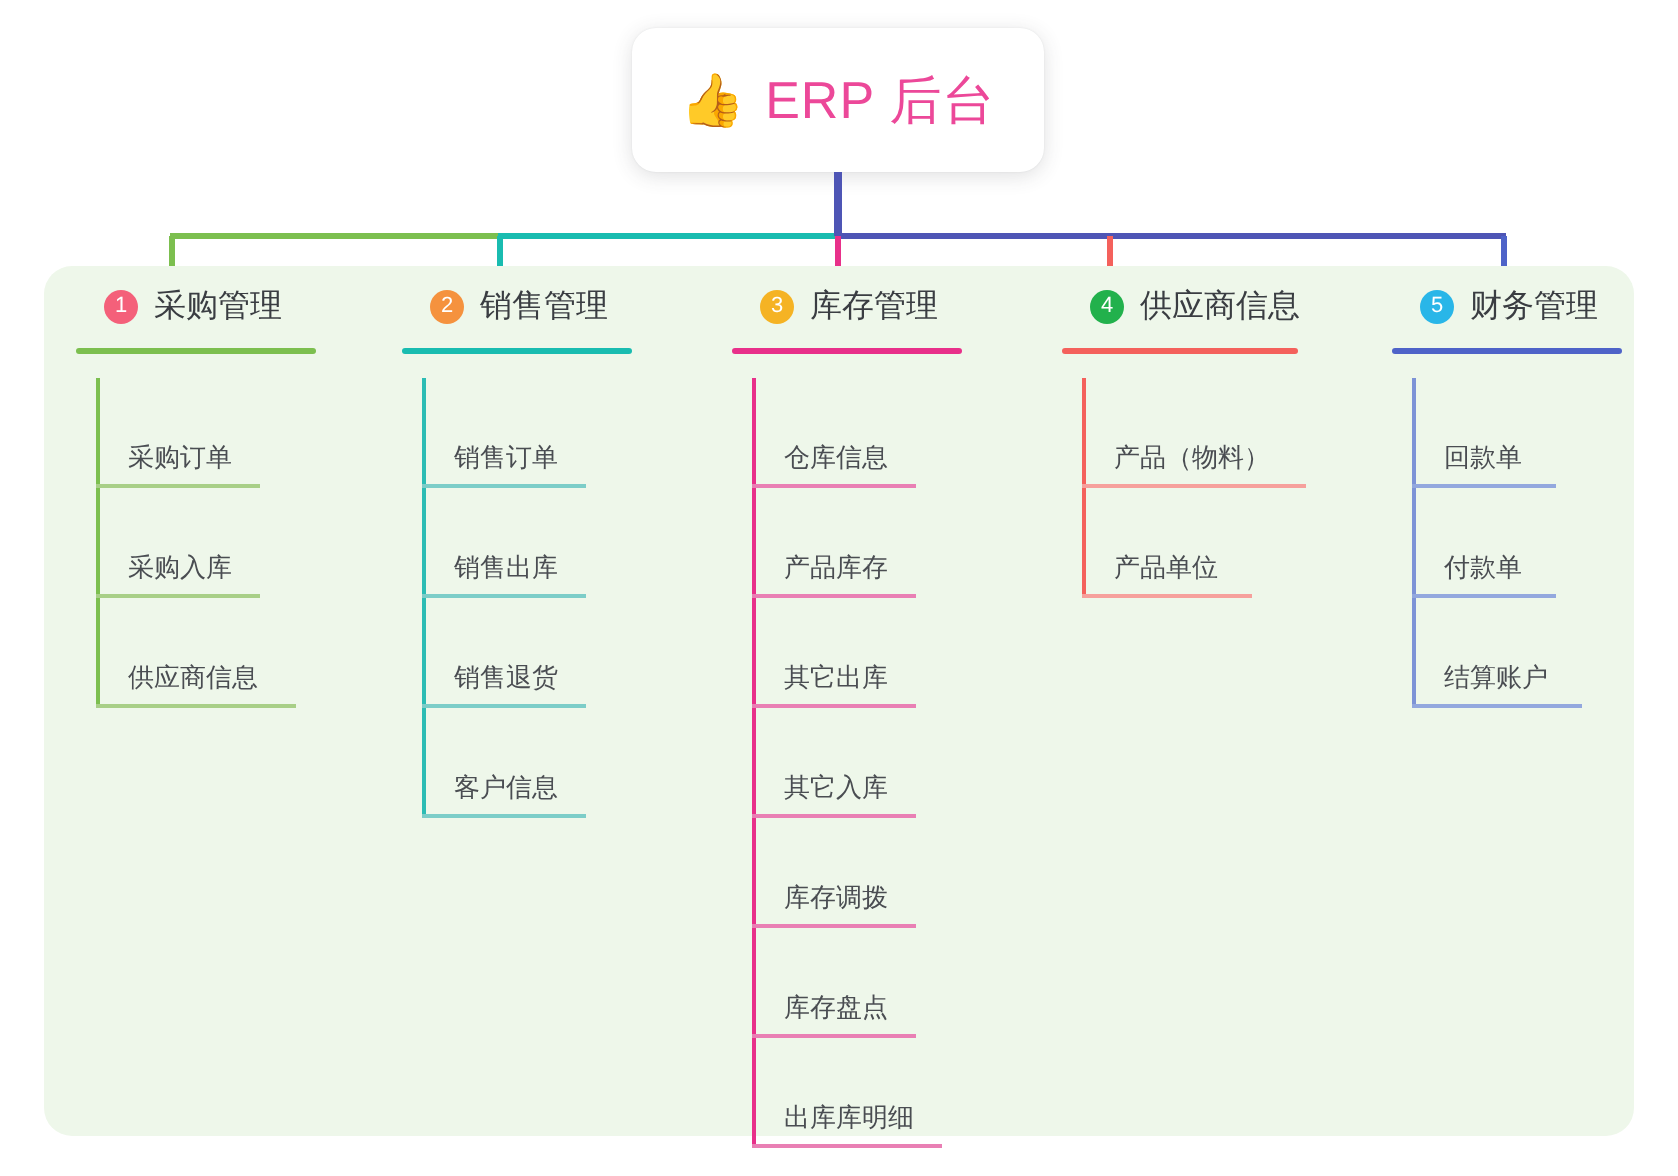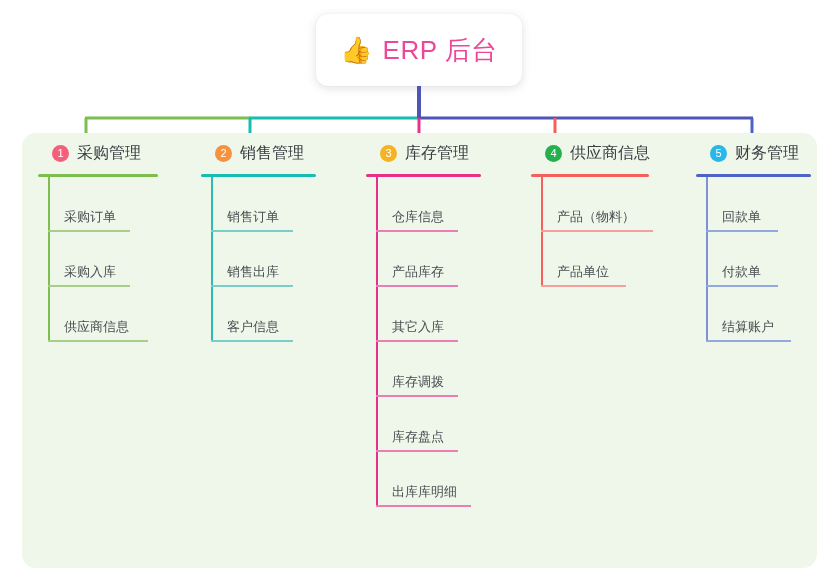--- a/index.html
+++ b/index.html
@@ -95,21 +95,21 @@
     white-space: nowrap;
   }
   .col-rule {
     height: 3px;
     border-radius: 2px;
     margin-top: 8px;
   }
 
   .items {
     position: relative;
-    margin-top: 0;
+    margin-top: 12px;
   }
   .spine {
     position: absolute;
     left: 10px;
     top: 0;
     bottom: 0;
     width: 2px;
   }
   .item {
     position: relative;
@@ -187,20 +187,24 @@
         <div class="spine" style="background: rgb(43, 188, 180);"></div>
         <div class="item">
           <span class="item-label">销售订单</span>
           <div class="item-rule" style="background: rgb(124, 205, 200); width: 82px;"></div>
         </div>
         <div class="item">
           <span class="item-label">销售出库</span>
           <div class="item-rule" style="background: rgb(124, 205, 200); width: 82px;"></div>
         </div>
         <div class="item">
+          <span class="item-label">销售退货</span>
+          <div class="item-rule" style="background: rgb(124, 205, 200); width: 82px;"></div>
+        </div>
+        <div class="item">
           <span class="item-label">客户信息</span>
           <div class="item-rule" style="background: rgb(124, 205, 200); width: 82px;"></div>
         </div>
       </div>
     </div>
     <div class="column" style="left: 366px; width: 150px;">
       <div class="col-header">
         <span class="badge" style="background: rgb(245, 179, 36);">3</span>
         <span class="col-title">库存管理</span>
       </div>
@@ -209,20 +213,24 @@
         <div class="spine" style="background: rgb(232, 48, 138);"></div>
         <div class="item">
           <span class="item-label">仓库信息</span>
           <div class="item-rule" style="background: rgb(233, 127, 180); width: 82px;"></div>
         </div>
         <div class="item">
           <span class="item-label">产品库存</span>
           <div class="item-rule" style="background: rgb(233, 127, 180); width: 82px;"></div>
         </div>
         <div class="item">
+          <span class="item-label">其它出库</span>
+          <div class="item-rule" style="background: rgb(233, 127, 180); width: 82px;"></div>
+        </div>
+        <div class="item">
           <span class="item-label">其它入库</span>
           <div class="item-rule" style="background: rgb(233, 127, 180); width: 82px;"></div>
         </div>
         <div class="item">
           <span class="item-label">库存调拨</span>
           <div class="item-rule" style="background: rgb(233, 127, 180); width: 82px;"></div>
         </div>
         <div class="item">
           <span class="item-label">库存盘点</span>
           <div class="item-rule" style="background: rgb(233, 127, 180); width: 82px;"></div>

